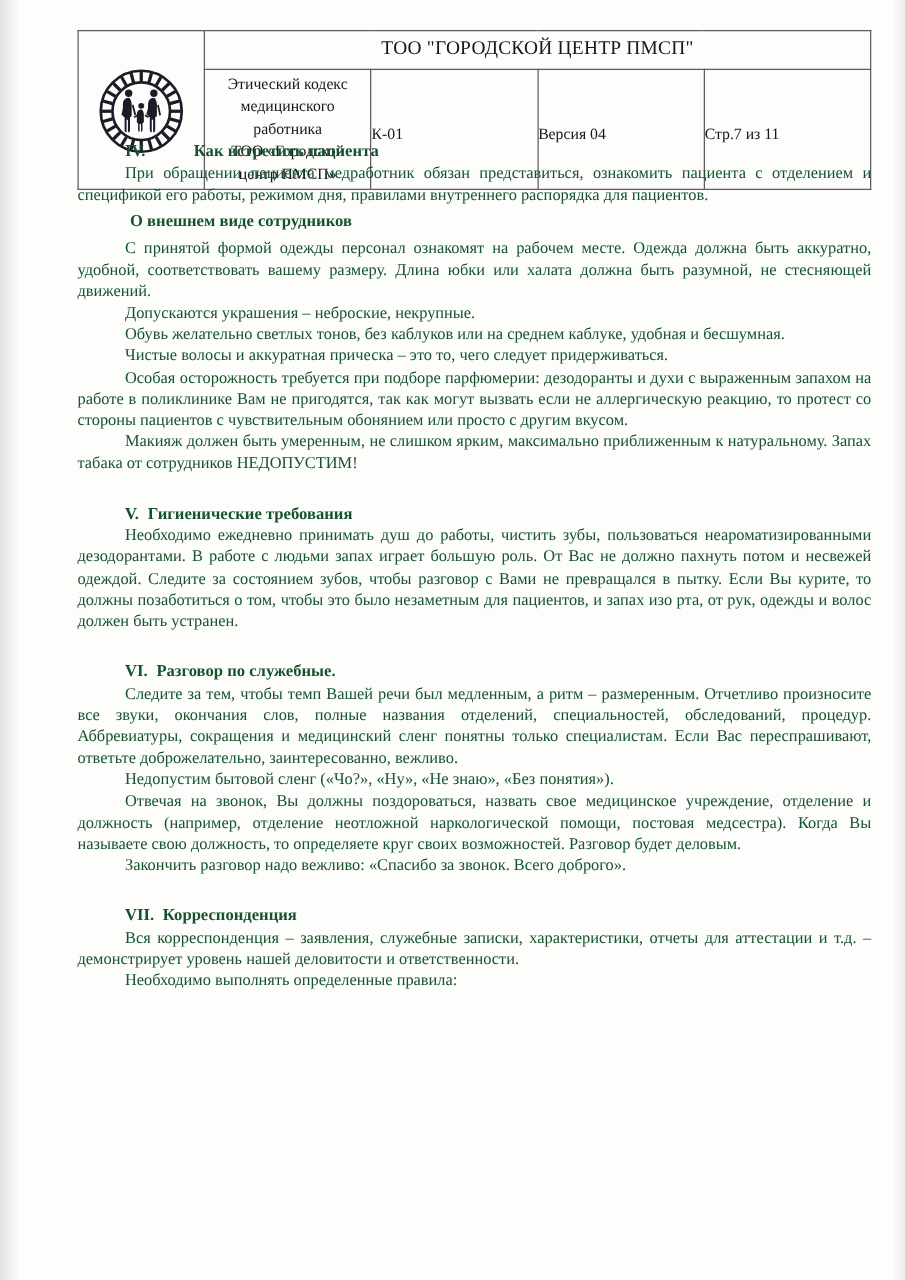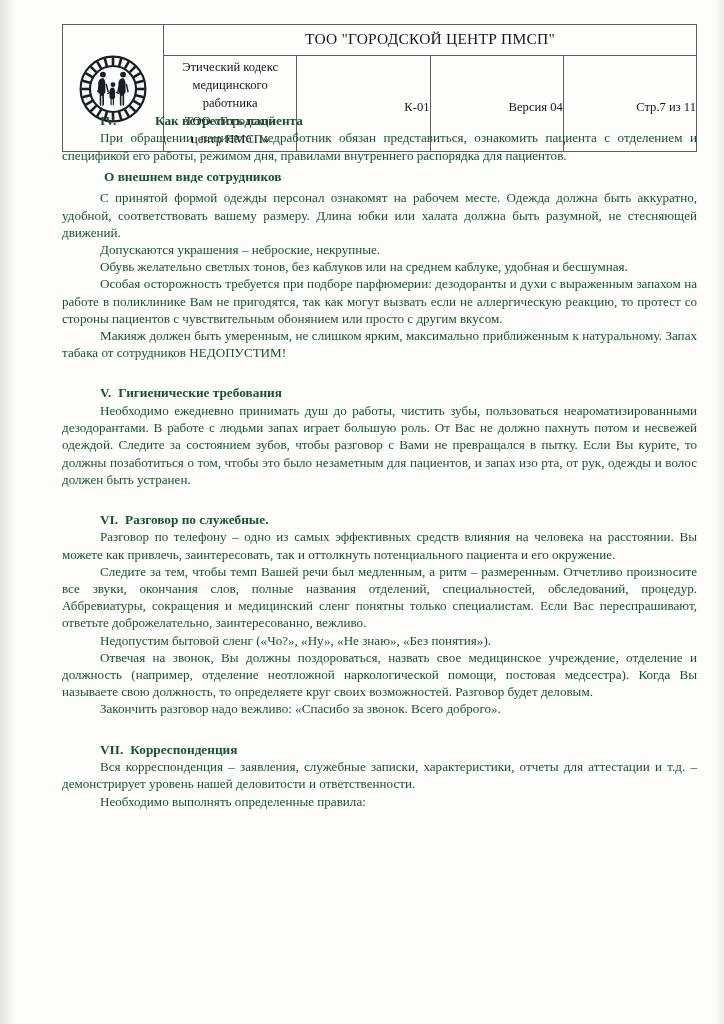--- a/index.html
+++ b/index.html
@@ -73,21 +73,21 @@
   .hdr-doc-cell {
     text-align: center;
     font-size: 12.6px;
     line-height: 1.42;
     padding: 3px 6px 3px 6px !important;
     height: 46px;
   }
   .hdr-code-cell,
   .hdr-version-cell,
   .hdr-page-cell {
-    text-align: right;
+    text-align: left;
     font-size: 12.6px;
     vertical-align: top;
     padding-top: 7px !important;
   }
   .hdr-code-cell { width: 97px; }
   .hdr-version-cell { width: 86px; }
   .hdr-page-cell { width: 87px; }
 
   
   .emblem {
@@ -218,30 +218,30 @@
 
     <p class="heading heading-tabbed"><span class="num">IV.</span><span>Как встретить пациента</span></p>
 
     <p class="para">При обращении пациента медработник обязан представиться, ознакомить пациента с отделением и спецификой его работы, режимом дня, правилами внутреннего распорядка для пациентов.</p>
 
     <p class="heading-sub">О внешнем виде сотрудников</p>
 
     <p class="para">С принятой формой одежды персонал ознакомят на рабочем месте. Одежда должна быть аккуратно, удобной, соответствовать вашему размеру. Длина юбки или халата должна быть разумной, не стесняющей движений.</p>
     <p class="para">Допускаются украшения – неброские, некрупные.</p>
     <p class="para">Обувь желательно светлых тонов, без каблуков или на среднем каблуке, удобная и бесшумная.</p>
+    <p class="para">Чистые волосы и аккуратная прическа – это то, чего следует придерживаться.</p>
     <p class="para">Особая осторожность требуется при подборе парфюмерии: дезодоранты и духи с выраженным запахом на работе в поликлинике Вам не пригодятся, так как могут вызвать если не аллергическую реакцию, то протест со стороны пациентов с чувствительным обонянием или просто с другим вкусом.</p>
     <p class="para">Макияж должен быть умеренным, не слишком ярким, максимально приближенным к натуральному. Запах табака от сотрудников НЕДОПУСТИМ!</p>
 
     <p class="heading heading-spaced gap-before"><span class="num">V.</span><span>Гигиенические требования</span></p>
 
     <p class="para">Необходимо ежедневно принимать душ до работы, чистить зубы, пользоваться неароматизированными дезодорантами. В работе с людьми запах играет большую роль. От Вас не должно пахнуть потом и несвежей одеждой. Следите за состоянием зубов, чтобы разговор с Вами не превращался в пытку. Если Вы курите, то должны позаботиться о том, чтобы это было незаметным для пациентов, и запах изо рта, от рук, одежды и волос должен быть устранен.</p>
 
     <p class="heading heading-spaced gap-before"><span class="num">VI.</span><span>Разговор по служебные.</span></p>
 
-    <p class="para">Разговор по телефону – одно из самых эффективных средств влияния на человека на расстоянии. Вы можете как привлечь, заинтересовать, так и оттолкнуть потенциального пациента и его окружение.</p>
     <p class="para">Следите за тем, чтобы темп Вашей речи был медленным, а ритм – размеренным. Отчетливо произносите все звуки, окончания слов, полные названия отделений, специальностей, обследований, процедур. Аббревиатуры, сокращения и медицинский сленг понятны только специалистам. Если Вас переспрашивают, ответьте доброжелательно, заинтересованно, вежливо.</p>
     <p class="para">Недопустим бытовой сленг («Чо?», «Ну», «Не знаю», «Без понятия»).</p>
     <p class="para">Отвечая на звонок, Вы должны поздороваться, назвать свое медицинское учреждение, отделение и должность (например, отделение неотложной наркологической помощи, постовая медсестра). Когда Вы называете свою должность, то определяете круг своих возможностей. Разговор будет деловым.</p>
     <p class="para">Закончить разговор надо вежливо: «Спасибо за звонок. Всего доброго».</p>
 
     <p class="heading heading-spaced gap-before"><span class="num">VII.</span><span>Корреспонденция</span></p>
 
     <p class="para">Вся корреспонденция – заявления, служебные записки, характеристики, отчеты для аттестации и т.д. – демонстрирует уровень нашей деловитости и ответственности.</p>
     <p class="para">Необходимо выполнять определенные правила:</p>
 

